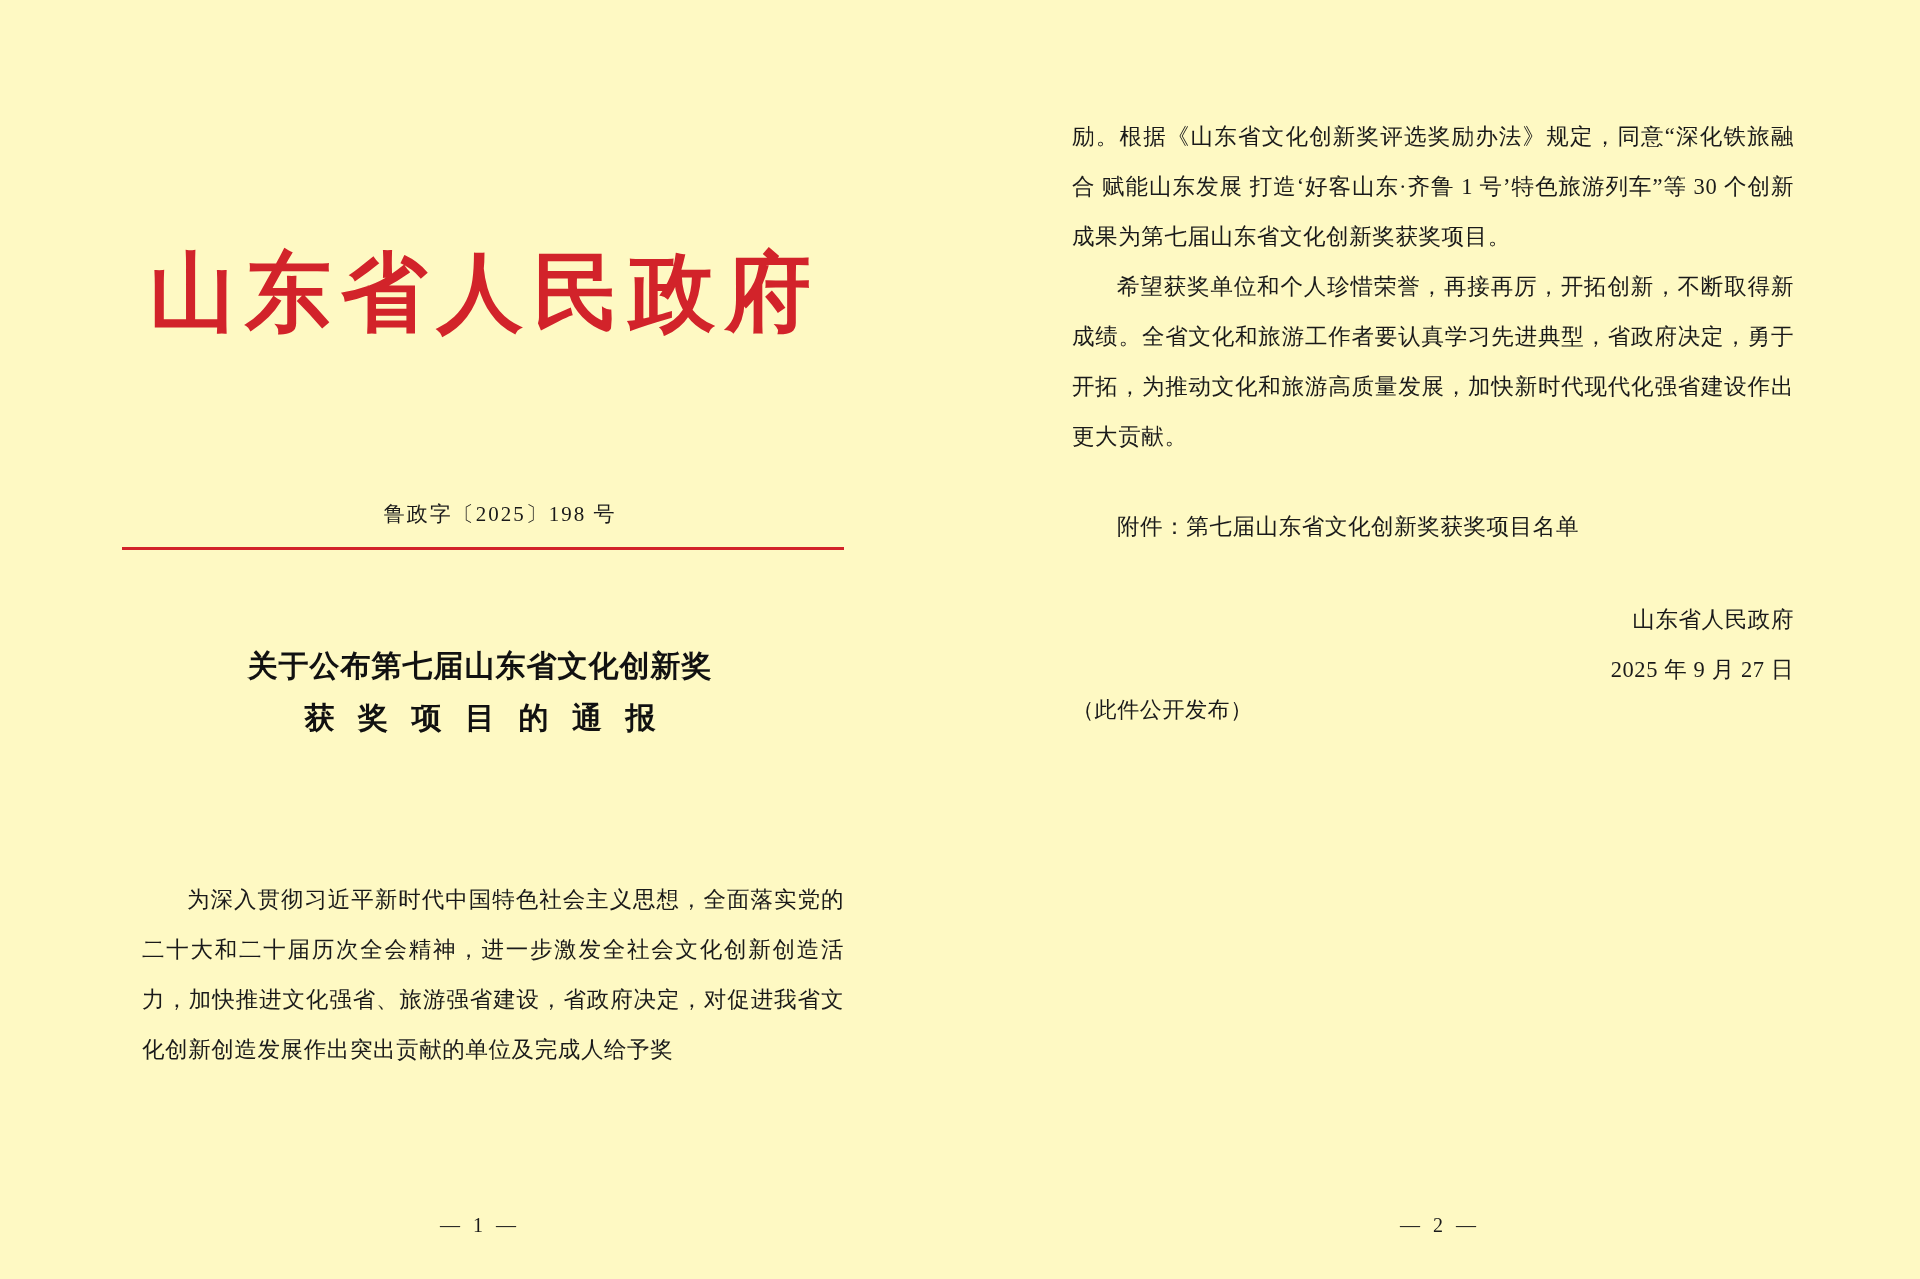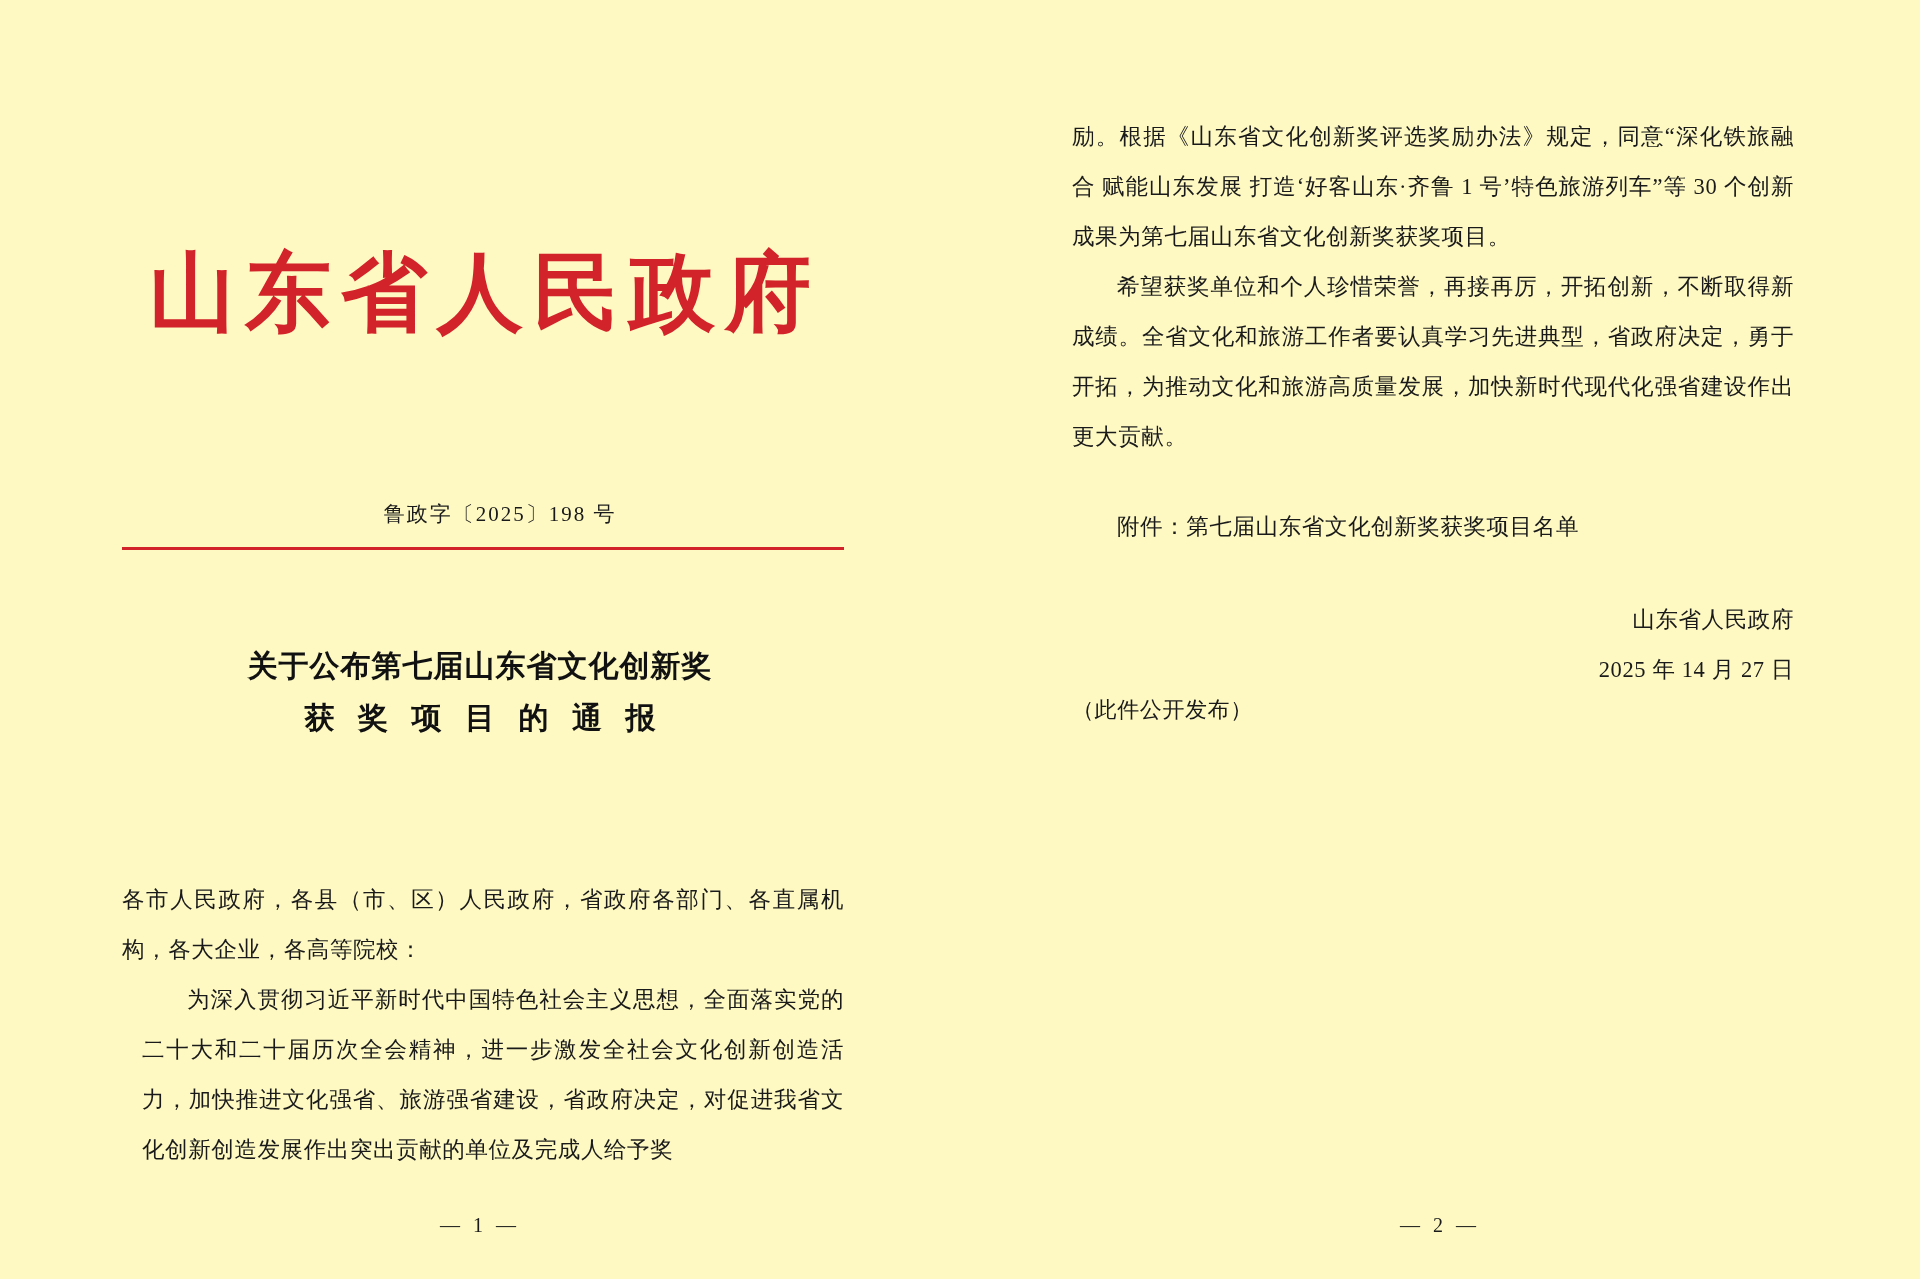--- a/index.html
+++ b/index.html
@@ -176,38 +176,37 @@
     <div class="doc-number">鲁政字〔2025〕198 号</div>
 
     <div class="red-rule"></div>
 
     <div class="title-block">
       <div class="title-line">关于公布第七届山东省文化创新奖</div>
       <div class="title-line spaced">获 奖 项 目 的 通 报</div>
     </div>
 
     <div class="body-block">
-      <p class="para">各市人民政府，各县（市、区）人民政府，省政府各部门、各直属机构，各大企业，各高等院校：</p>
       <p class="para indent">为深入贯彻习近平新时代中国特色社会主义思想，全面落实党的二十大和二十届历次全会精神，进一步激发全社会文化创新创造活力，加快推进文化强省、旅游强省建设，省政府决定，对促进我省文化创新创造发展作出突出贡献的单位及完成人给予奖</p>
     </div>
 
     <div class="page-num">— 1 —</div>
   </div>
 
   <div class="page page-2">
 
     <div class="body-block-2">
       <p class="para2">励。根据《山东省文化创新奖评选奖励办法》规定，同意“深化铁旅融合 赋能山东发展 打造‘好客山东·齐鲁 1 号’特色旅游列车”等 30 个创新成果为第七届山东省文化创新奖获奖项目。</p>
       <p class="para2 indent">希望获奖单位和个人珍惜荣誉，再接再厉，开拓创新，不断取得新成绩。全省文化和旅游工作者要认真学习先进典型，省政府决定，勇于开拓，为推动文化和旅游高质量发展，加快新时代现代化强省建设作出更大贡献。</p>
       <p class="para2 attachment">附件：第七届山东省文化创新奖获奖项目名单</p>
     </div>
 
     <div class="signoff">
       <div>山东省人民政府</div>
-      <div>2025 年 14 月 27 日</div>
+      <div>2025 年 9 月 27 日</div>
     </div>
 
     <div class="publish-note">（此件公开发布）</div>
 
     <div class="page-num">— 2 —</div>
   </div>
 
 </div>
 
 </body></html>

